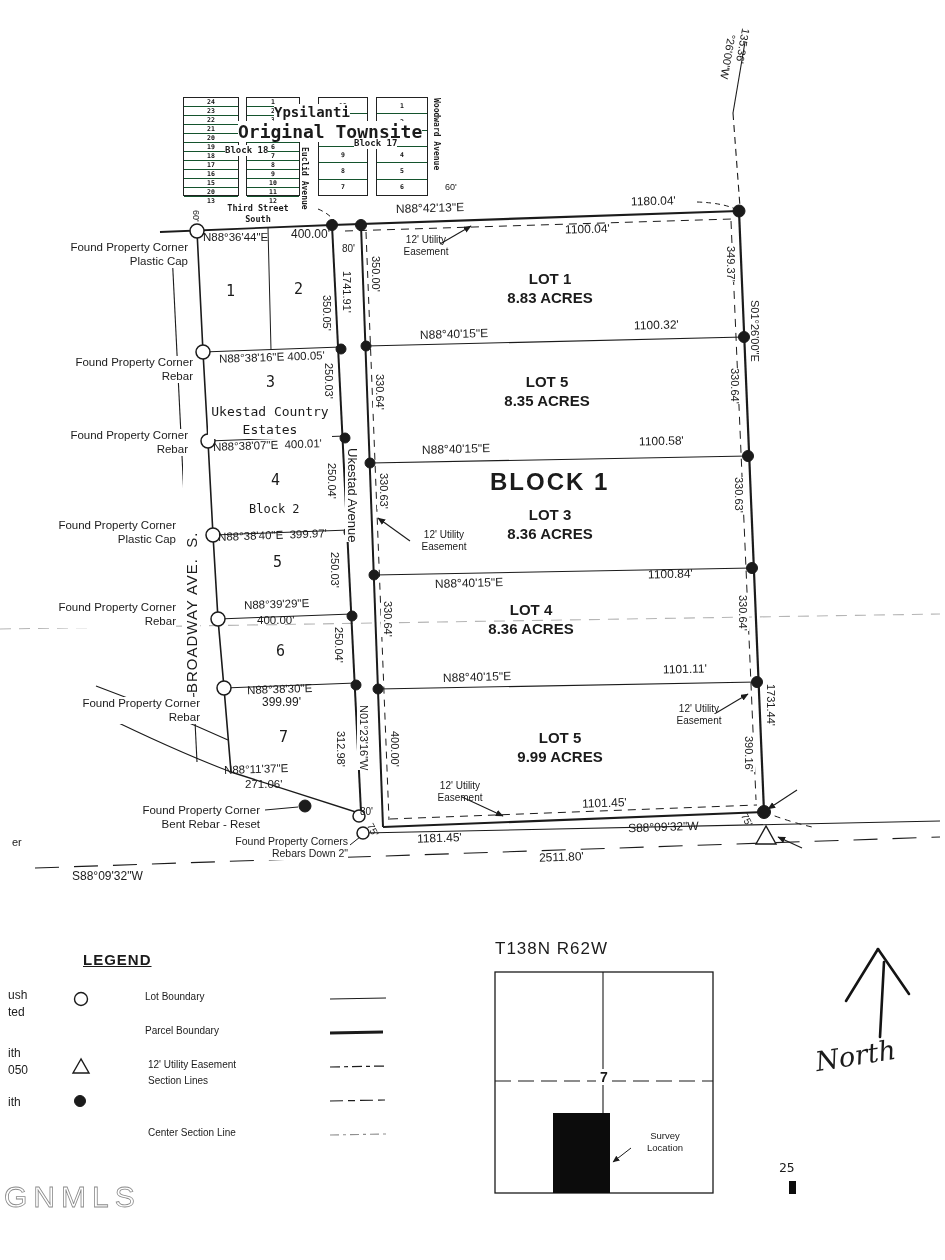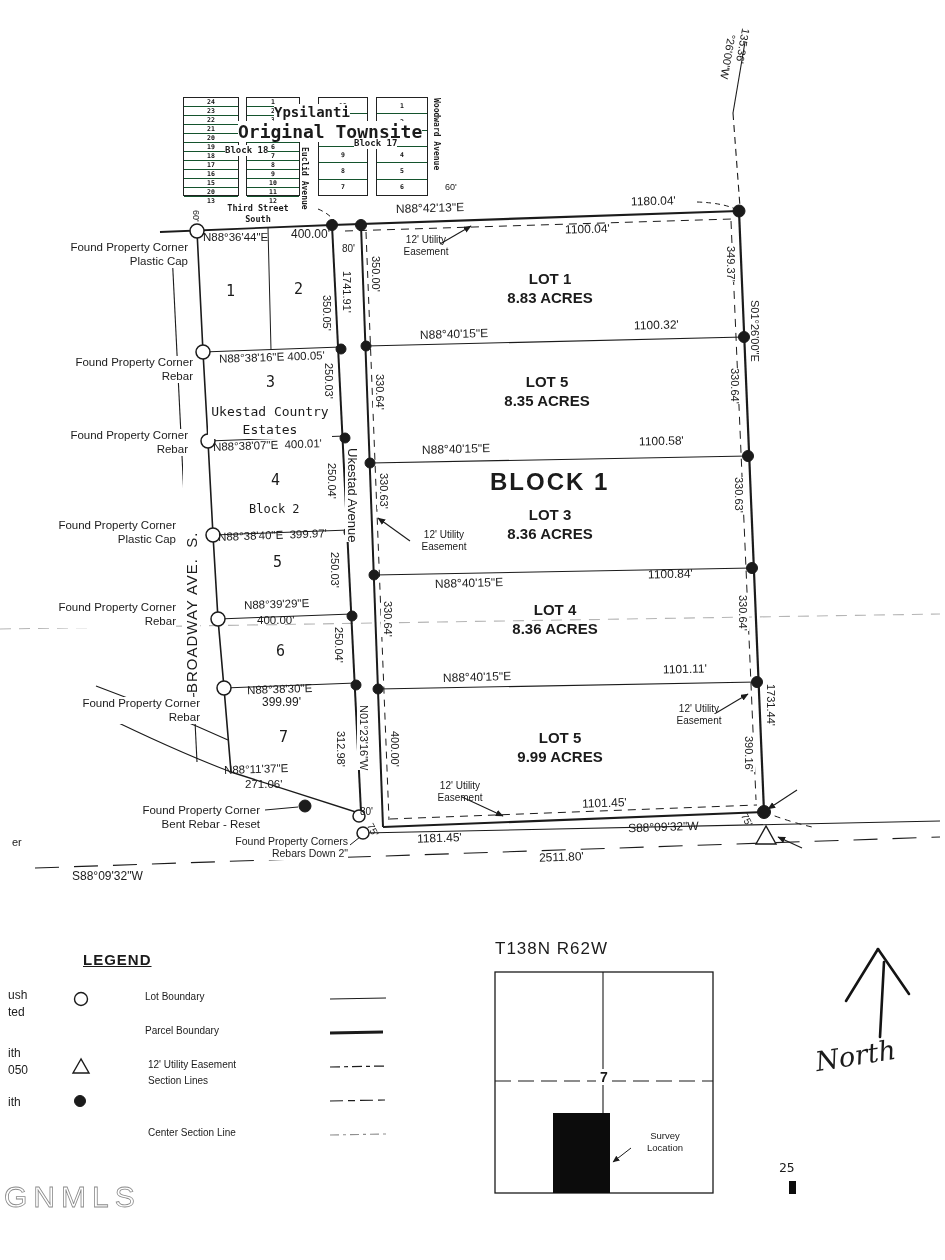--- a/index.html
+++ b/index.html
@@ -222,21 +222,21 @@
   <div class="abs ctr" style="left:492px;top:373px;width:110px;font-size:15px;font-weight:600;line-height:1.25"><span>LOT 5</span><br><span>8.35 ACRES</span></div>
   <div class="abs lbl" style="left:422px;top:442px;font-size:12px;transform:rotate(-1.5deg)">N88°40'15"E</div>
   <div class="abs lbl" style="left:639px;top:434px;font-size:12px;transform:rotate(-1.5deg)">1100.58'</div>
 
   <div class="abs lbl" style="left:490px;top:468px;font-size:24px;font-weight:600;letter-spacing:2px">BLOCK 1</div>
 
   <div class="abs ctr" style="left:495px;top:506px;width:110px;font-size:15px;font-weight:600;line-height:1.25"><span>LOT 3</span><br><span>8.36 ACRES</span></div>
   <div class="abs lbl" style="left:435px;top:576px;font-size:12px;transform:rotate(-1.5deg)">N88°40'15"E</div>
   <div class="abs lbl" style="left:648px;top:567px;font-size:12px;transform:rotate(-1.5deg)">1100.84'</div>
 
-  <div class="abs ctr" style="left:500px;top:601px;width:110px;font-size:15px;font-weight:600;line-height:1.25"><span>LOT 4</span><br><span>8.36 ACRES</span></div>
+  <div class="abs ctr" style="left:476px;top:601px;width:110px;font-size:15px;font-weight:600;line-height:1.25"><span>LOT 4</span><br><span>8.36 ACRES</span></div>
   <div class="abs lbl" style="left:443px;top:670px;font-size:12px;transform:rotate(-1.5deg)">N88°40'15"E</div>
   <div class="abs lbl" style="left:663px;top:662px;font-size:12px;transform:rotate(-1.5deg)">1101.11'</div>
 
   <div class="abs ctr" style="left:505px;top:729px;width:110px;font-size:15px;font-weight:600;line-height:1.25"><span>LOT 5</span><br><span>9.99 ACRES</span></div>
 
   <div class="abs lbl" style="left:582px;top:796px;font-size:12px;transform:rotate(-2deg)">1101.45'</div>
   <div class="abs lbl" style="left:628px;top:820px;font-size:12px;transform:rotate(-2deg)">S88°09'32"W</div>
   <div class="abs lbl" style="left:417px;top:831px;font-size:12px;transform:rotate(-2deg)">1181.45'</div>
   <div class="abs lbl" style="left:539px;top:850px;font-size:12px;transform:rotate(-2deg)">2511.80'</div>
   <div class="abs lbl" style="left:360px;top:806px;font-size:10px">80'</div>

